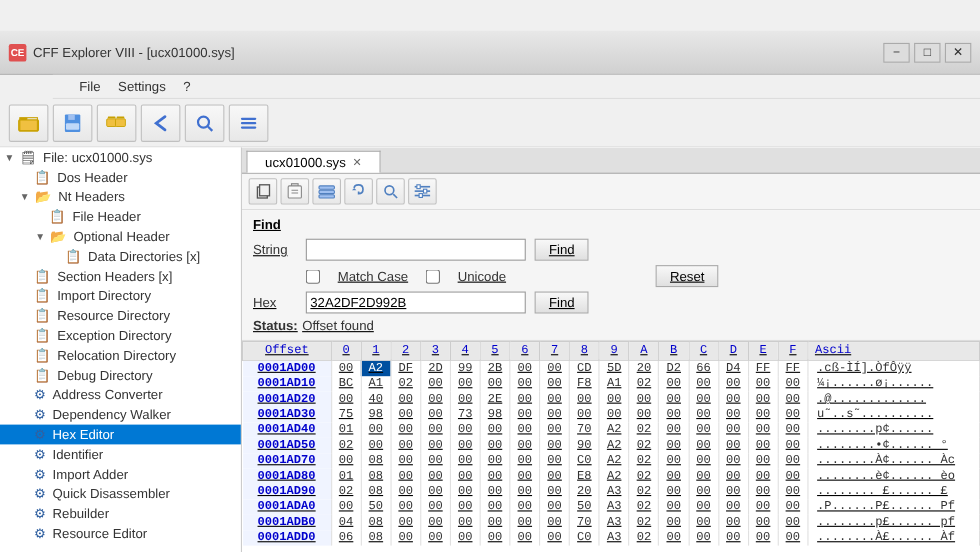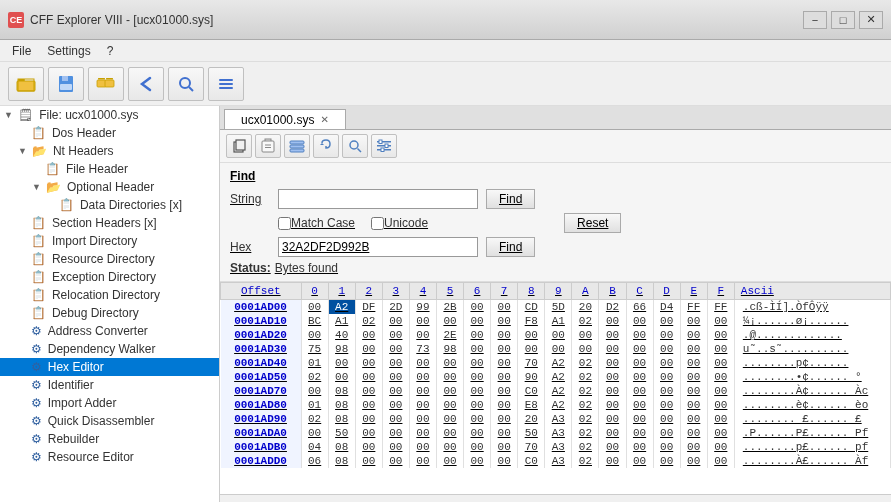--- a/index.html
+++ b/index.html
@@ -14,20 +14,21 @@
     
     #titlebar {
       background: linear-gradient(to bottom, #e8e8e8, #d0d0d0);
       height: 40px;
       display: flex;
       align-items: center;
       justify-content: space-between;
       padding: 0 8px;
       border-bottom: 1px solid #aaa;
       user-select: none;
+      margin-top: 28px;
     }
     #titlebar-left {
       display: flex;
       align-items: center;
       gap: 6px;
     }
     #titlebar-icon {
       width: 16px; height: 16px;
       background: #e05050;
       border-radius: 2px;
@@ -43,22 +44,23 @@
       display: flex; align-items: center; justify-content: center;
       font-size: 11px; cursor: pointer;
       color: #333;
     }
     
     #menubar {
       background: #f0f0f0;
       height: 22px;
       display: flex;
       align-items: center;
-      padding: 0 4px;
+      padding: 0 16px;
       border-bottom: 1px solid #ddd;
+      margin-left: 48px;
     }
     .menu-item {
       padding: 2px 8px;
       font-size: 12px;
       color: #333;
       cursor: pointer;
     }
     
     #toolbar {
       background: #f0f0f0;
@@ -184,21 +186,21 @@
     .find-btn {
       height: 20px; padding: 0 12px;
       background: linear-gradient(to bottom, #f8f8f8, #e0e0e0);
       border: 1px solid #aaa;
       font-size: 12px;
       cursor: pointer;
     }
     .checkbox-row {
       display: flex;
       align-items: center;
-      gap: 0;
+      gap: 16px;
       font-size: 12px;
       color: #333;
     }
     .status-row {
       display: flex;
       align-items: center;
       font-size: 12px;
       color: #333;
       margin-top: 2px;
     }
@@ -499,21 +501,21 @@
           </label>
           <button class="find-btn" style="margin-left:120px;">Reset</button>
         </div>
         <div class="find-row">
           <span class="find-label">Hex</span>
           <input class="find-input" type="text" value="32A2DF2D992B" style="">
           <button class="find-btn">Find</button>
         </div>
         <div class="status-row">
           <span class="status-label">Status:</span>
-          <span>Bytes found</span>
+          <span>Offset found</span>
         </div>
       </div>
 
       <div id="hex-view">
         <table id="hex-table">
           <thead>
             <tr id="hex-header">
                 <th style="min-width: 72px;">Offset</th>
                 <th style="min-width: 24px;">0</th>
                 <th style="min-width: 24px;">1</th>

